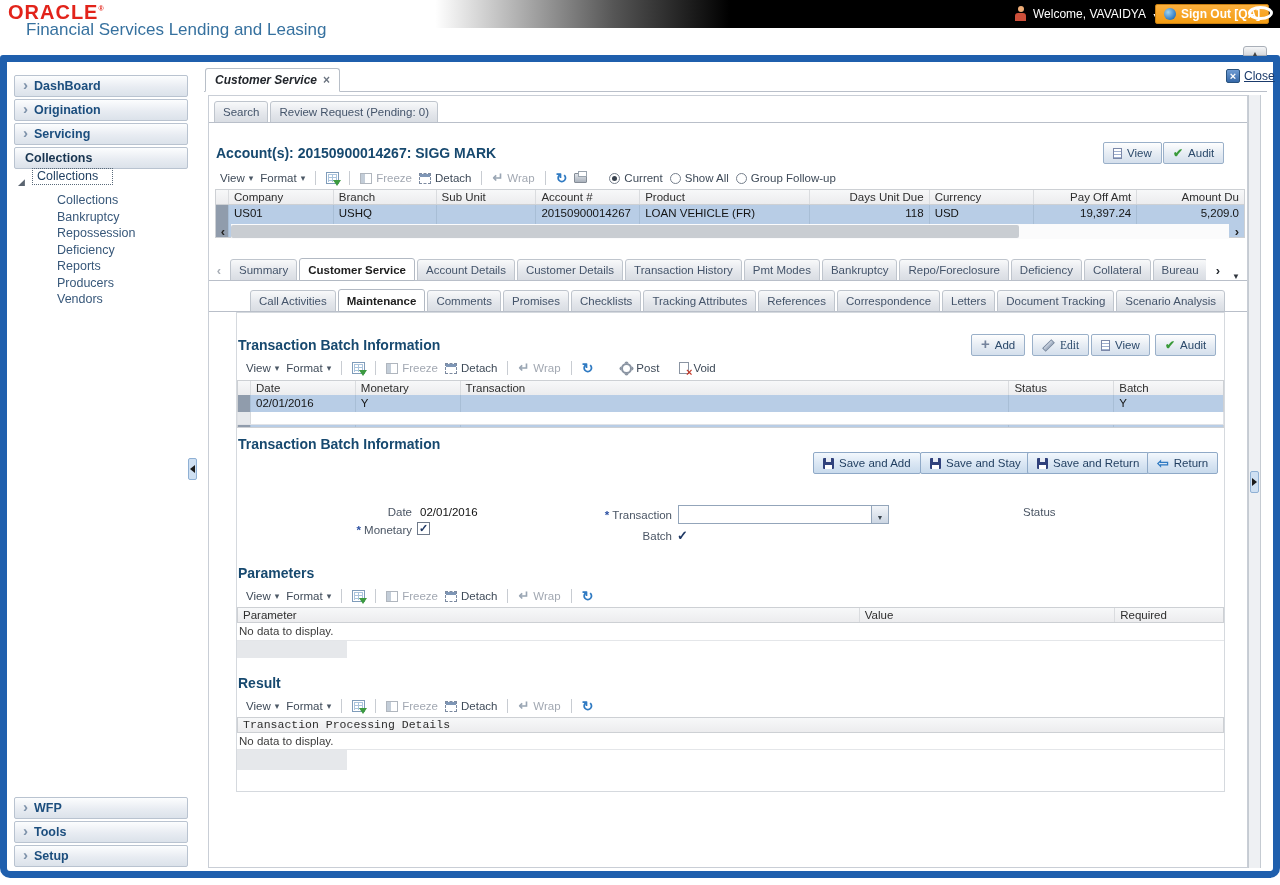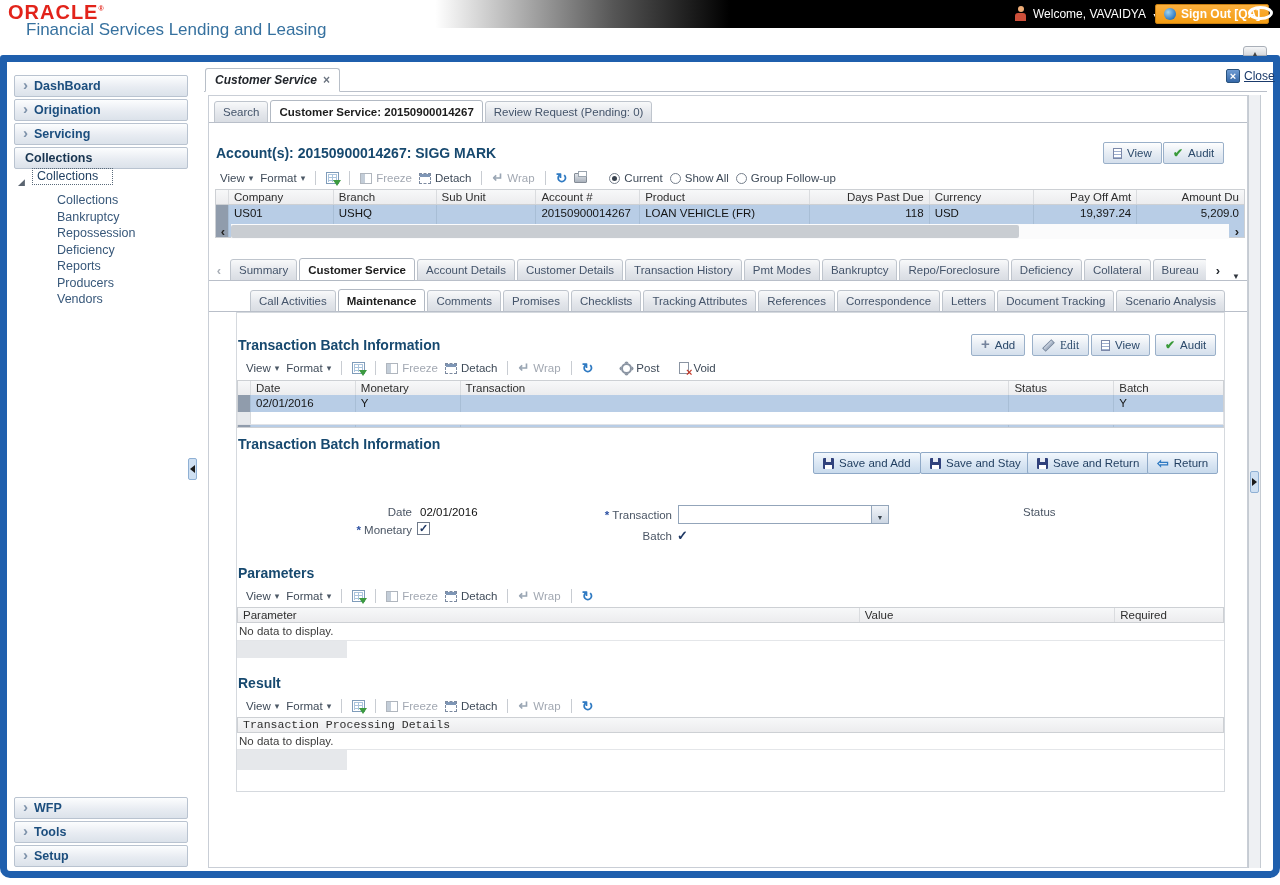--- a/index.html
+++ b/index.html
@@ -229,23 +229,20 @@
 <div class="ab panel"></div>
 <div class="ab scrollstrip"></div>
 <div class="ab pill" style="left:1250px; top:471px;">
     <span class="tri-r"></span>
   </div>
 
 <div class="ab tabs-row" style="left:214px; top:99px; height:24px;">
   <div class="tab">
       <span>Search</span>
     </div>
-  <div class="tab active">
-      <span>Customer Service: 20150900014267</span>
-    </div>
   <div class="tab">
       <span>Review Request (Pending: 0)</span>
     </div>
 </div>
 <div class="ab tabline" style="left:209px; top:122px; width:1038px;"></div>
 
 <div class="ab stitle" style="left:216px; top:145px;">Account(s): 20150900014267: SIGG MARK</div>
 <div class="ab btn" style="left:1103px; top:142px;">
   <span class="i-doc"></span>
   <span>View</span>
@@ -298,21 +295,21 @@
     </span>
 </div>
 
 <div class="ab thead" style="left:215px; top:189px; width:1030px;">
   <div class="c" style="width:13px;"></div>
   <div class="c" style="width:105px;">Company</div>
   <div class="c" style="width:103px;">Branch</div>
   <div class="c" style="width:100px;">Sub Unit</div>
   <div class="c" style="width:104px;">Account #</div>
   <div class="c" style="width:170px;">Product</div>
-  <div class="c r" style="width:120px;">Days Past Due</div>
+  <div class="c r" style="width:120px;">Days Unit Due</div>
   <div class="c" style="width:105px;">Currency</div>
   <div class="c r" style="width:103px;">Pay Off Amt</div>
   <div class="c r" style="width:107px; border-right:none;">Amount Du</div>
 </div>
 <div class="ab trow" style="left:215px; top:205px; width:1030px;">
   <div class="c gut" style="width:13px;"></div>
   <div class="c" style="width:105px;">US01</div>
   <div class="c" style="width:103px;">USHQ</div>
   <div class="c" style="width:100px;"></div>
   <div class="c" style="width:104px;">20150900014267</div>

